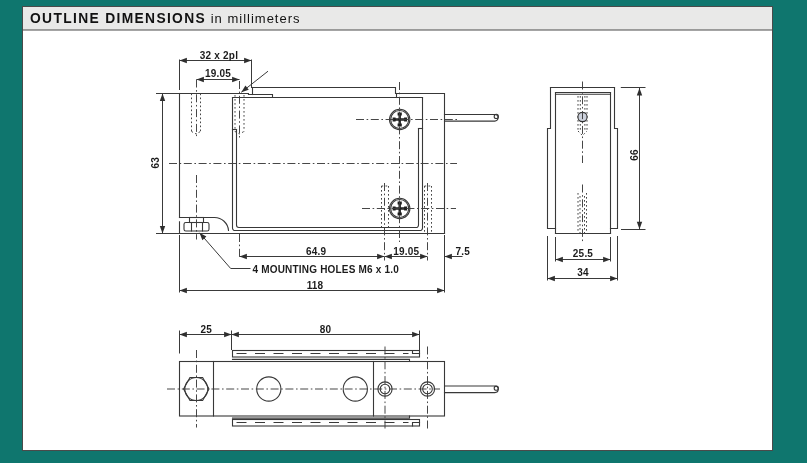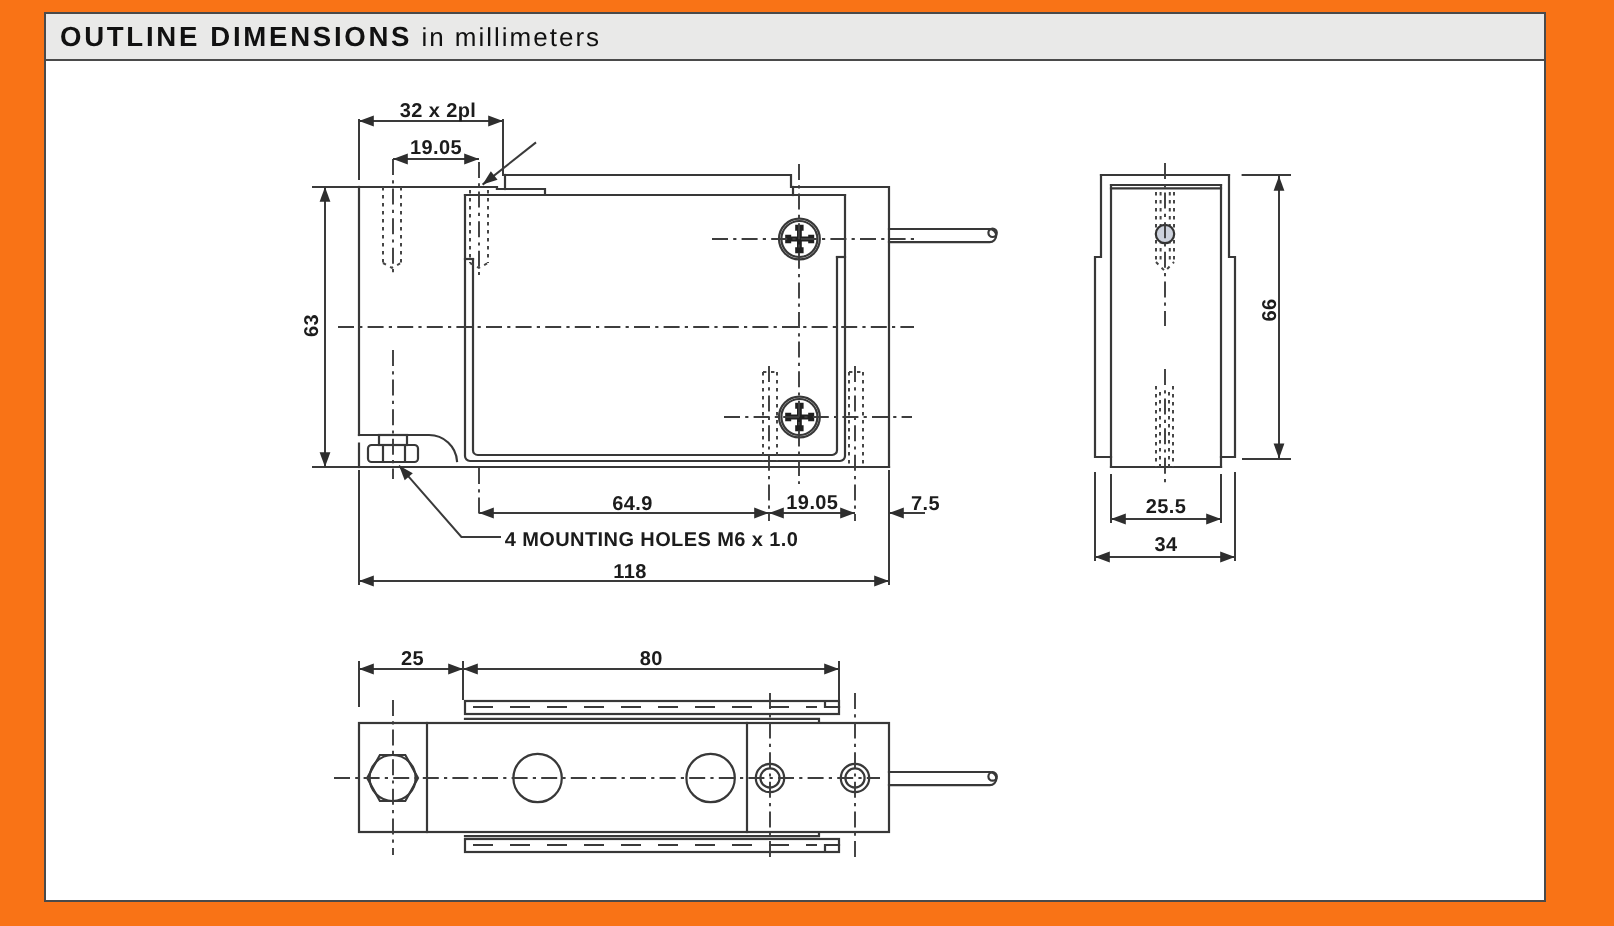--- a/index.html
+++ b/index.html
@@ -1,16 +1,16 @@
 <!DOCTYPE html>
 <html><head>
 <meta charset="utf-8">
 <style>
   html,body{margin:0;padding:0;background:#ffffff;}
-  .wrap{width:807px;height:463px;position:relative;background:#f97316;}
+  .wrap{width:807px;height:463px;position:relative;background:#0f766e;}
   svg{display:block;}
   text{font-family:"Liberation Sans",sans-serif;}
 </style>
 </head>
 <body>
 <div class="wrap">
 <svg width="807" height="463" viewBox="0 0 807 463">
 <defs>
   <path id="ar" d="M0,0 L-7.4,2.7 L-7.4,-2.7 Z" fill="#2e2e2e"></path>
 </defs>

